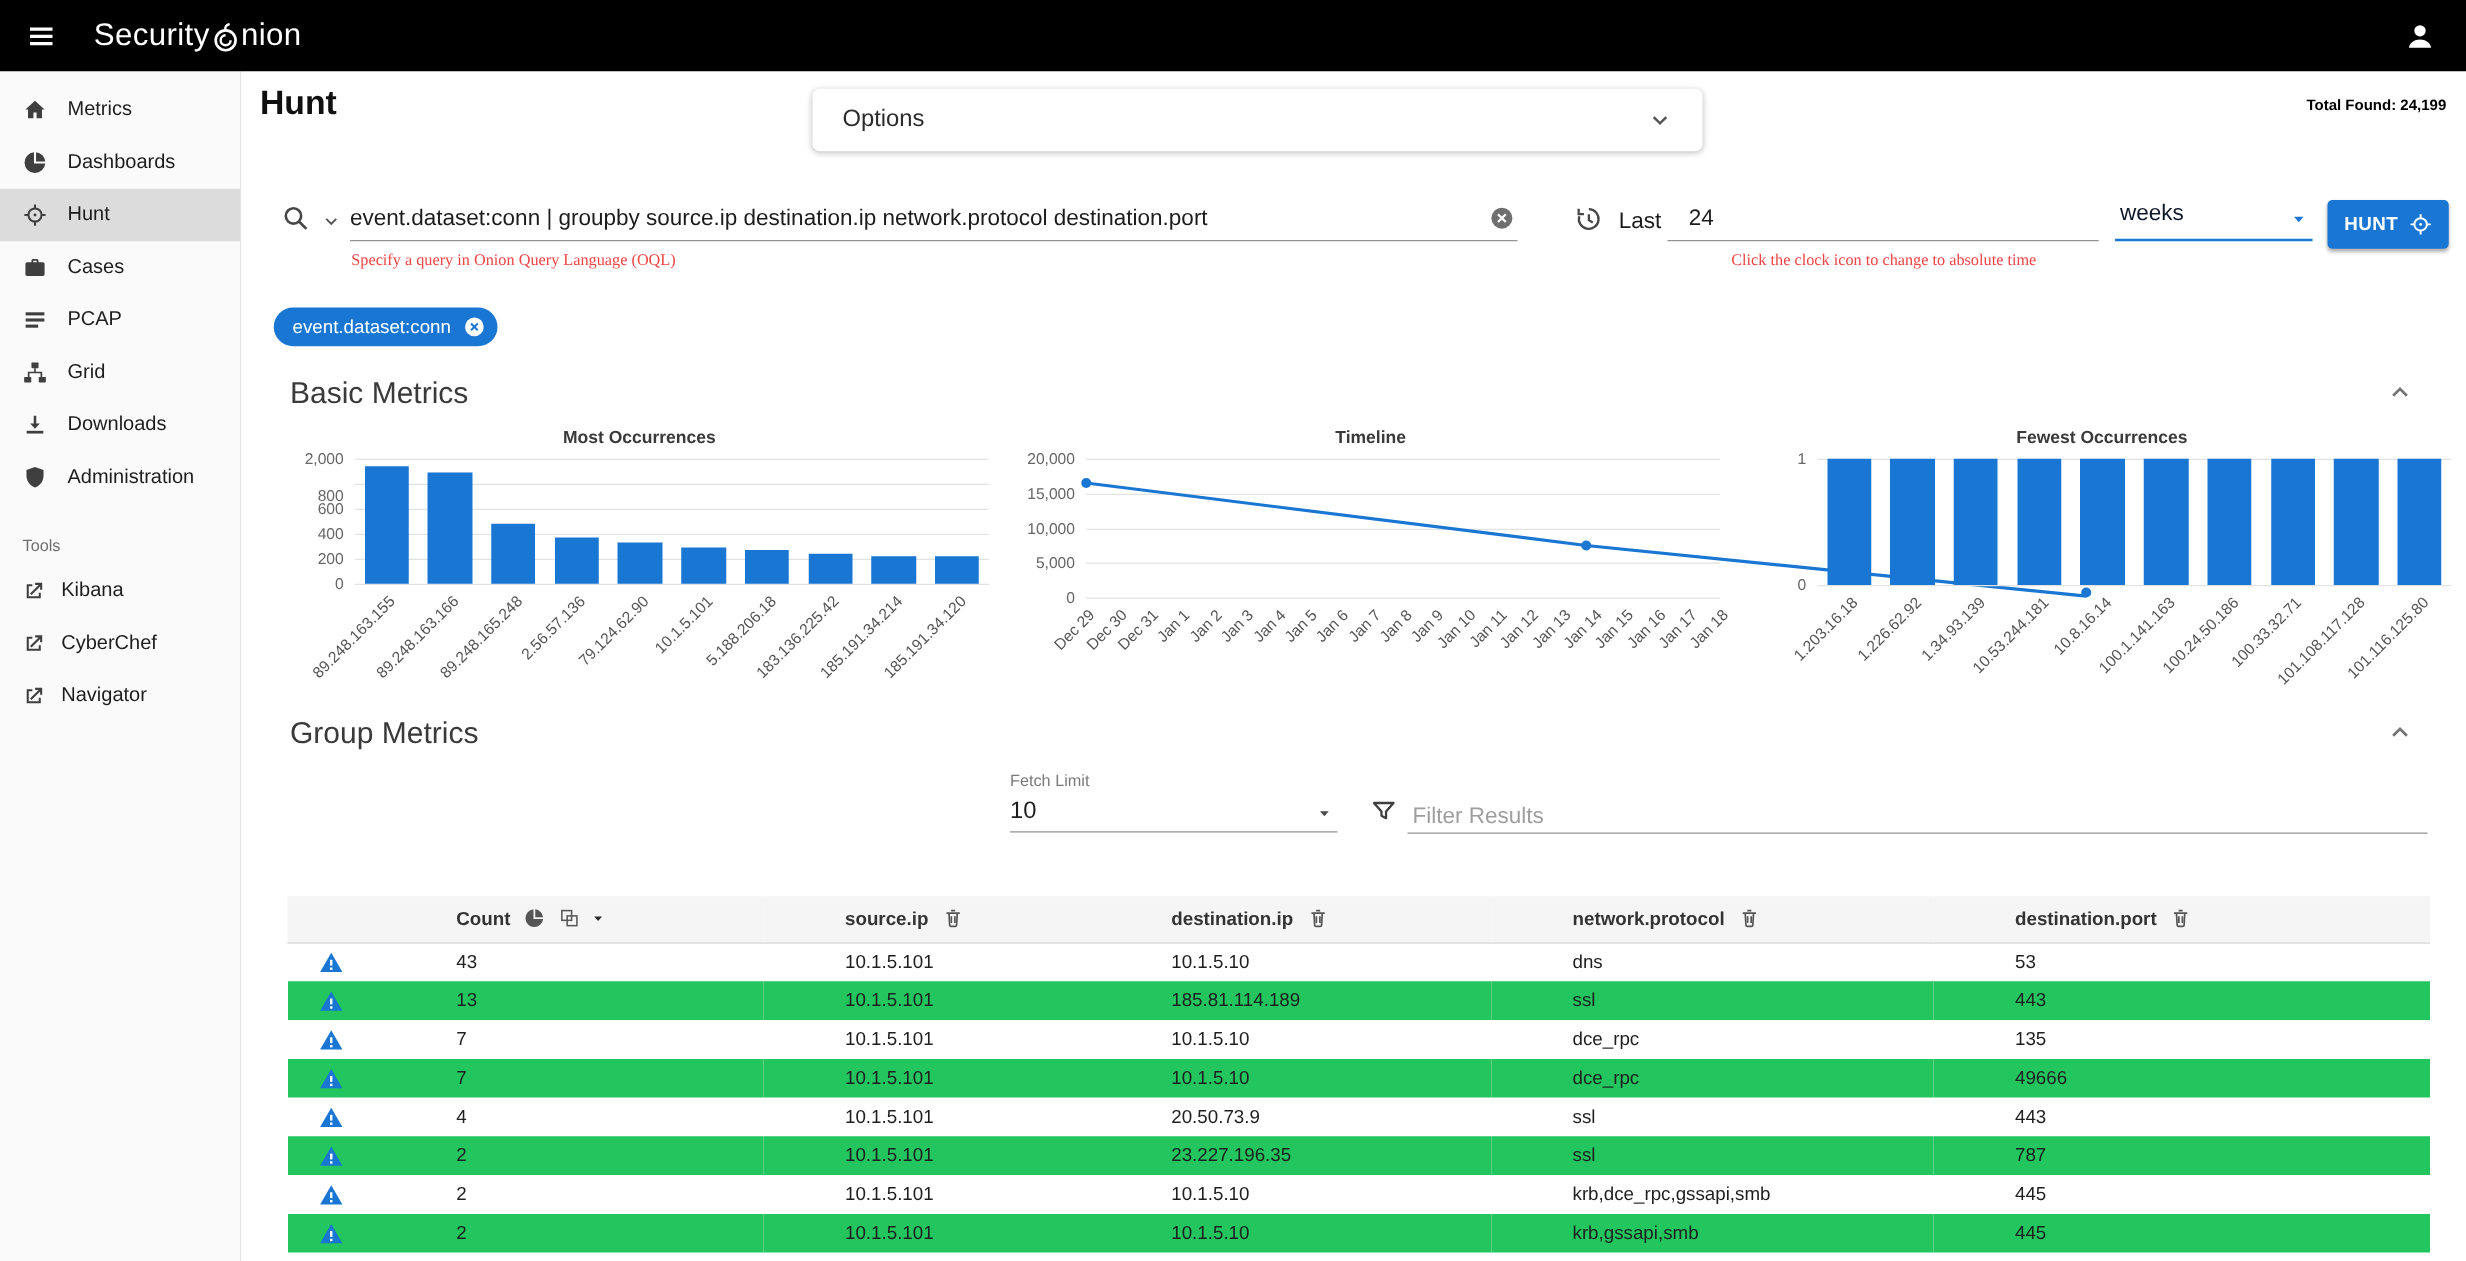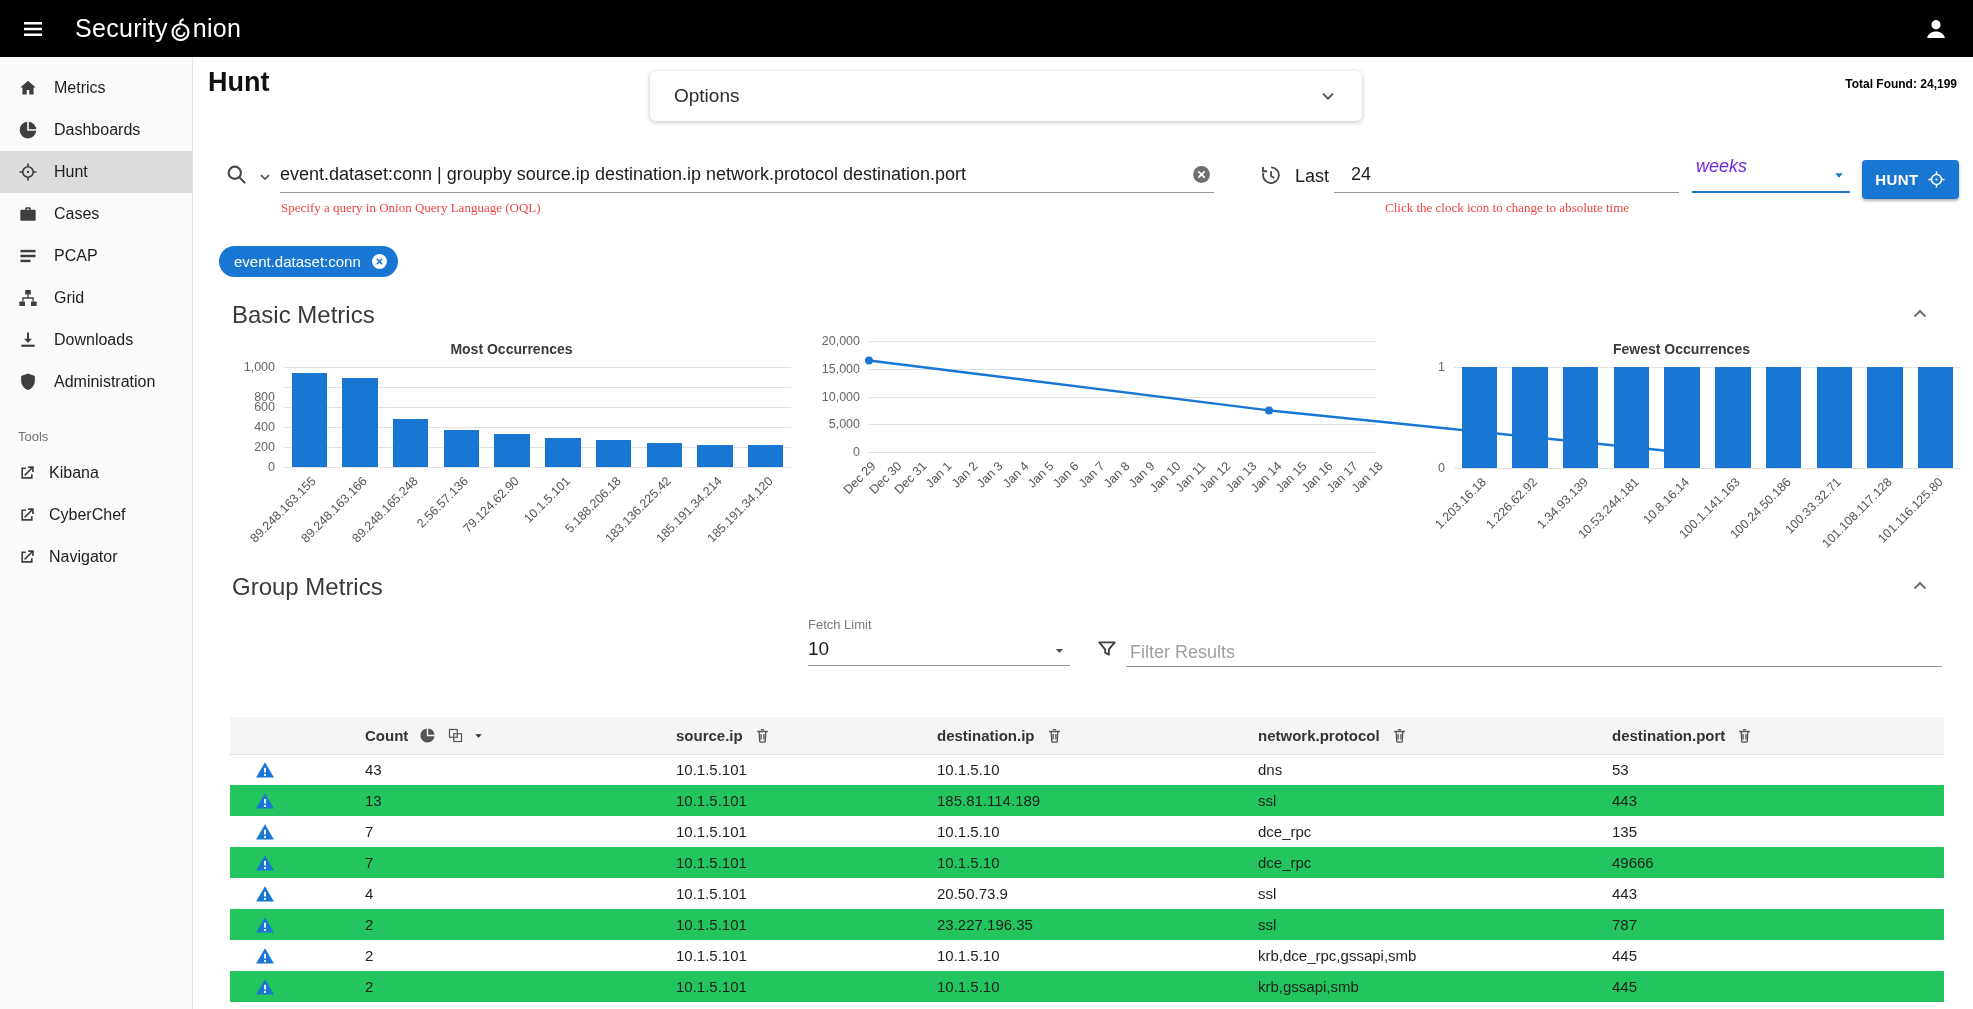--- a/index.html
+++ b/index.html
@@ -44,21 +44,21 @@
   .query-field input{width:calc(100% - 32px);border:none;outline:none;background:transparent;font-size:18px;color:#1c1c1c;padding:8px 0 0 0;font-family:inherit;}
   .clear-icon{position:absolute;right:2px;top:8px;width:21px;height:21px;color:#6f6f6f;cursor:pointer;}
   .hint{position:absolute;font-size:13px;color:#ef4444;white-space:nowrap;font-family:Liberation Serif, serif;}
   .hint-query{left:88px;top:143px;}
   .hint-time{left:1192px;top:143px;}
   .history-icon{position:absolute;left:1066px;top:107px;width:22px;height:22px;color:#474747;cursor:pointer;}
   .last-label{position:absolute;left:1102px;top:109px;font-size:18px;color:#1c1c1c;}
   .duration-field{position:absolute;left:1141px;top:99px;width:345px;height:37px;border-bottom:1px solid #949494;box-sizing:border-box;}
   .duration-field input{width:100%;border:none;outline:none;background:transparent;font-size:18px;color:#1c1c1c;padding:8px 0 0 17px;box-sizing:border-box;font-family:inherit;}
   .weeks-select{position:absolute;left:1499px;top:99px;width:158px;height:37px;border-bottom:2px solid var(--accent);box-sizing:border-box;
-    display:flex;align-items:flex-start;padding:0 0 6px 4px;font-size:18px;color:#6d28d9;cursor:pointer;font-style:italic;}
+    display:flex;align-items:center;padding:0 0 6px 4px;font-size:18px;color:#0f172a;cursor:pointer;}
   .weeks-caret{position:absolute;right:2px;bottom:7px;width:18px;height:18px;color:var(--accent);}
   .hunt-button{position:absolute;left:1669px;top:103px;width:97px;height:39px;background:var(--accent);color:#fff;border:none;border-radius:4px;
     display:flex;align-items:center;justify-content:center;gap:8px;font-size:15px;font-weight:700;letter-spacing:.4px;cursor:pointer;
     box-shadow:0 2px 3px rgba(0,0,0,.3);font-family:inherit;}
   .hunt-button .icon{width:19px;height:19px;color:#fff;}
 
   
   .filter-chip{position:absolute;left:26px;top:189px;height:31px;background:var(--accent);border-radius:16px;
     display:inline-flex;align-items:center;gap:9px;padding:0 9px 0 15px;color:#fff;font-size:15px;cursor:default;}
   .chip-close{width:19px;height:19px;color:#fff;cursor:pointer;}
@@ -330,21 +330,21 @@
   <div id="charts-row">
       <div class="chart-box">
         <div class="chart-title">Most Occurrences</div>
         <div class="chart-body">
           <div class="yaxis" style="height: 100px;">
             <span class="ytick" style="top: 93px;">0</span>
             <span class="ytick" style="top: 73px;">200</span>
             <span class="ytick" style="top: 53px;">400</span>
             <span class="ytick" style="top: 33px;">600</span>
             <span class="ytick" style="top: 23px;">800</span>
-            <span class="ytick" style="top: -7px;">1,000</span>
+            <span class="ytick" style="top: -7px;">2,000</span>
           </div>
           <div class="plot" style="height: 100px;">
             <div class="gridline" style="top: 100px;"></div>
             <div class="gridline" style="top: 80px;"></div>
             <div class="gridline" style="top: 60px;"></div>
             <div class="gridline" style="top: 40px;"></div>
             <div class="gridline" style="top: 20px;"></div>
             <div class="gridline" style="top: 0px;"></div>
             <div class="bar" style="left: 1.5%; width: 7%; height: 94%; background: rgb(25, 118, 210);"></div>
             <div class="bar" style="left: 11.5%; width: 7%; height: 89%; background: rgb(25, 118, 210);"></div>
@@ -365,20 +365,21 @@
           <span class="xlabel" style="right: 65%;">2.56.57.136</span>
           <span class="xlabel" style="right: 55%;">79.124.62.90</span>
           <span class="xlabel" style="right: 45%;">10.1.5.101</span>
           <span class="xlabel" style="right: 35%;">5.188.206.18</span>
           <span class="xlabel" style="right: 25%;">183.136.225.42</span>
           <span class="xlabel" style="right: 15%;">185.191.34.214</span>
           <span class="xlabel" style="right: 5%;">185.191.34.120</span>
         </div>
       </div>
       <div class="chart-box">
+        <div class="chart-title">Timeline</div>
         <div class="chart-body">
           <div class="yaxis" style="height: 111px;">
             <span class="ytick" style="top: 104px;">0</span>
             <span class="ytick" style="top: 76.25px;">5,000</span>
             <span class="ytick" style="top: 48.5px;">10,000</span>
             <span class="ytick" style="top: 20.75px;">15,000</span>
             <span class="ytick" style="top: -7px;">20,000</span>
           </div>
           <div class="plot" style="height: 111px;">
             <div class="gridline" style="top: 111px;"></div>

